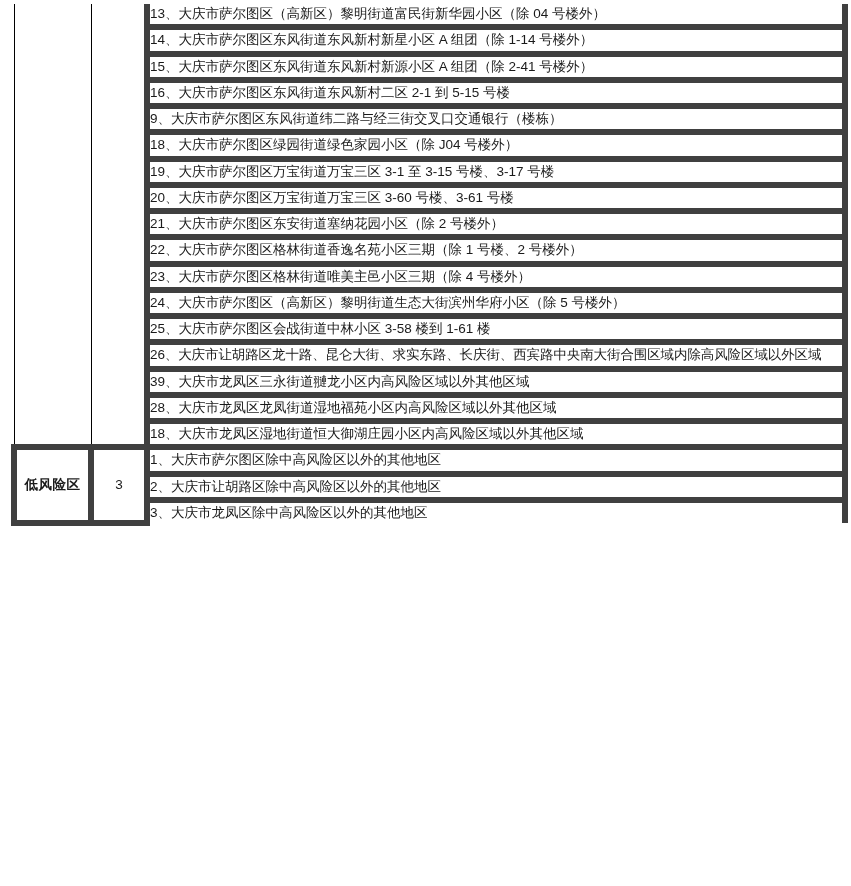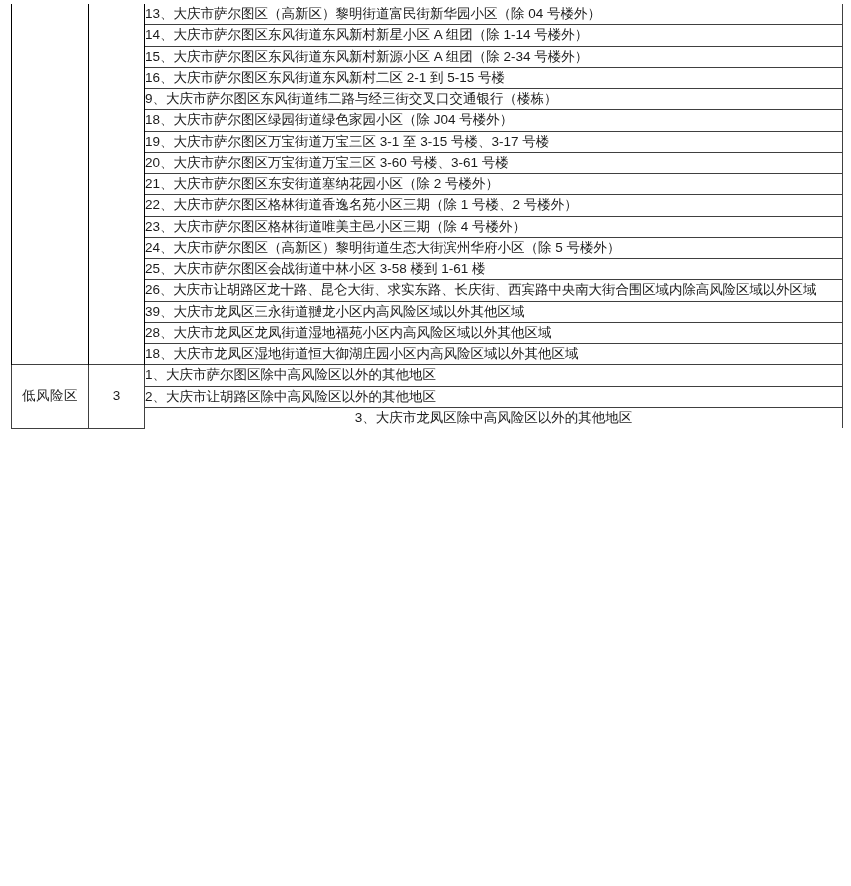--- a/index.html
+++ b/index.html
@@ -21,31 +21,31 @@
     overflow: hidden;
   }
   table.risk-table {
     border-collapse: collapse;
     table-layout: fixed;
     width: 831px;
     margin-left: 11px;
     margin-top: 4px;
   }
   table.risk-table td {
-    border: 1px solid #404040;
+    border: 6px solid #404040;
     padding: 0;
     vertical-align: middle;
   }
   col.c-cat { width: 77px; }
   col.c-num { width: 56px; }
   col.c-item { width: 698px; }
 
   .cat-cell {
     text-align: center;
-    font-weight: normal;
+    font-weight: bold;
     font-size: 13.5px;
     letter-spacing: 0.5px;
     line-height: 1.5;
   }
   .num-cell {
     text-align: center;
     font-size: 13.5px;
     line-height: 1.5;
   }
   .item-cell {
@@ -64,21 +64,20 @@
     border-left: 1px solid #000000 !important;
     border-right: 1px solid #000000 !important;
     border-top: 0 !important;
     border-bottom: 0 !important;
   }
   .top-open {
     border-top: 0 !important;
   }
   .bottom-open {
     border-bottom: 0 !important;
-    text-align: center;
   }
 </style>
 </head>
 <body>
 
 <div class="sheet">
   <table class="risk-table">
     <colgroup>
       <col class="c-cat">
       <col class="c-num">
@@ -88,21 +87,21 @@
 
       <tr>
         <td class="spacer-cell" rowspan="17"></td>
         <td class="spacer-cell" rowspan="17"></td>
         <td class="item-cell top-open">13、大庆市萨尔图区（高新区）黎明街道富民街新华园小区（除 04 号楼外）</td>
       </tr>
       <tr>
         <td class="item-cell">14、大庆市萨尔图区东风街道东风新村新星小区 A 组团（除 1-14 号楼外）</td>
       </tr>
       <tr>
-        <td class="item-cell">15、大庆市萨尔图区东风街道东风新村新源小区 A 组团（除 2-34 号楼外）</td>
+        <td class="item-cell">15、大庆市萨尔图区东风街道东风新村新源小区 A 组团（除 2-41 号楼外）</td>
       </tr>
       <tr>
         <td class="item-cell">16、大庆市萨尔图区东风街道东风新村二区 2-1 到 5-15 号楼</td>
       </tr>
       <tr>
         <td class="item-cell">9、大庆市萨尔图区东风街道纬二路与经三街交叉口交通银行（楼栋）</td>
       </tr>
       <tr>
         <td class="item-cell">18、大庆市萨尔图区绿园街道绿色家园小区（除 J04 号楼外）</td>
       </tr>

